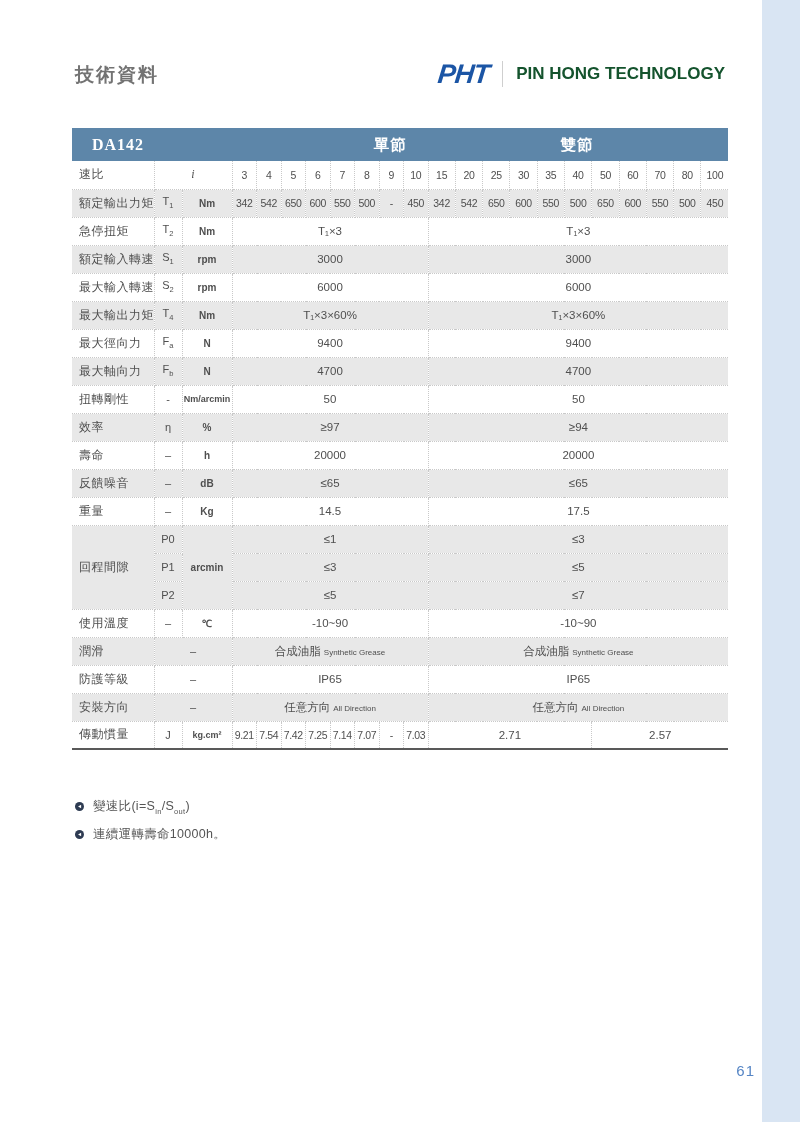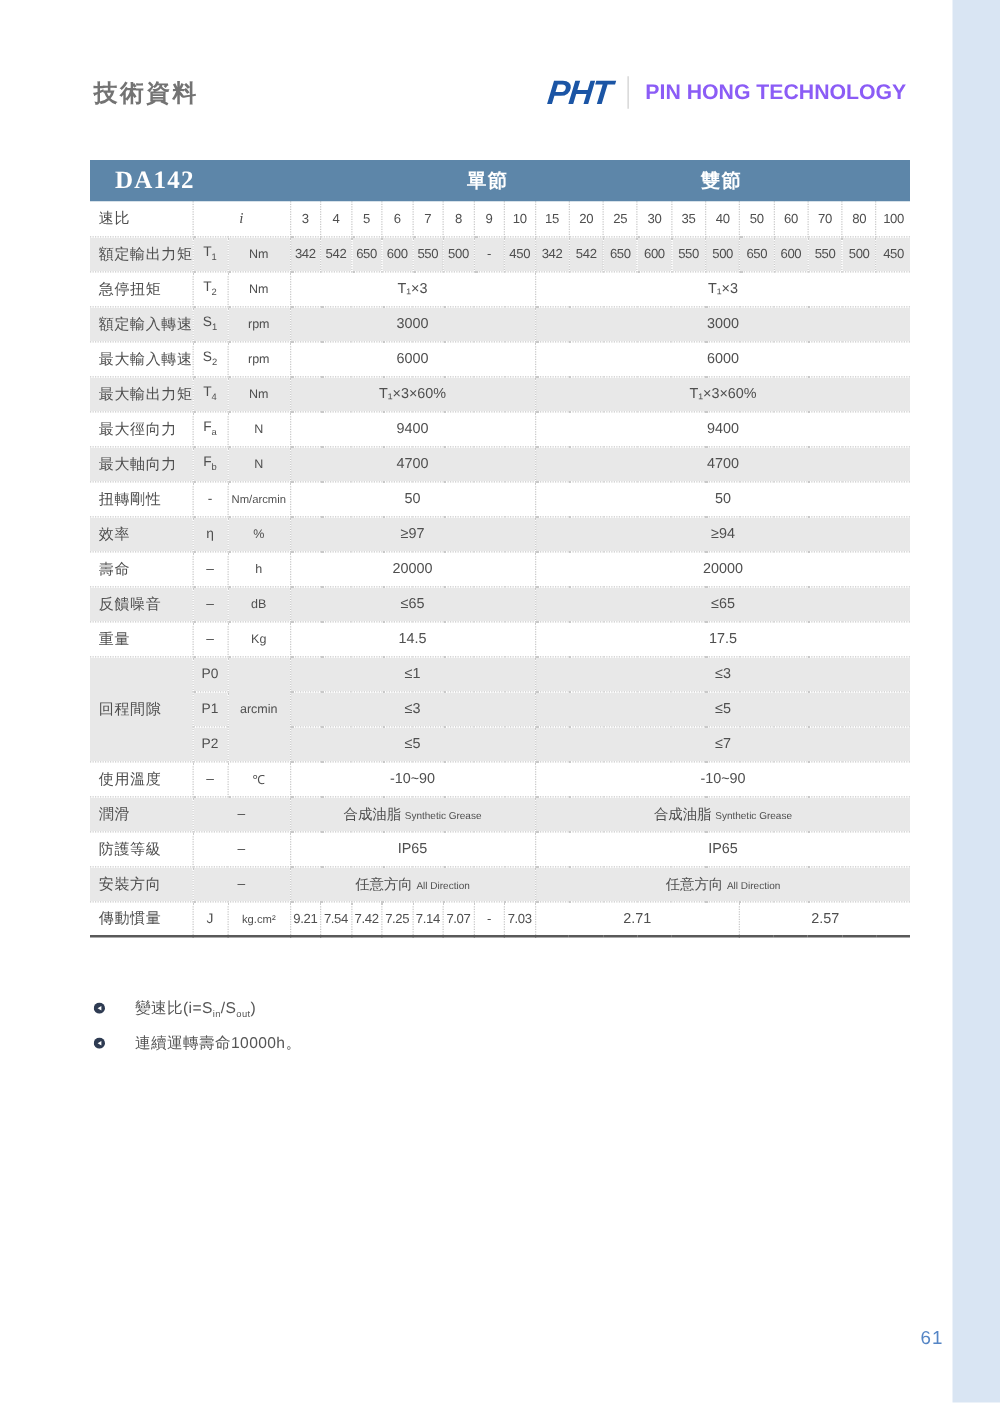--- a/index.html
+++ b/index.html
@@ -10,52 +10,52 @@
   }
   .side-strip { position:absolute; top:0; right:0; width:38px; height:1122px; background:#d9e5f3; }
 
   
   .doc-title { position:absolute; left:75px; top:62px; font-size:19px; font-weight:700;
     letter-spacing:2px; color:#737373; }
   .brand { position:absolute; top:58px; right:75px; display:flex; align-items:center; gap:13px; height:32px; }
   .brand-logo { color:#1b55a5; font-size:27px; font-weight:900; font-style:italic;
     letter-spacing:-1px; line-height:1; transform:skewX(-6deg); }
   .brand-divider { width:1px; height:26px; background:#cfcfcf; }
-  .brand-name { color:#8b5cf6; font-size:17px; font-weight:700; letter-spacing:0; }
+  .brand-name { color:#14532d; font-size:17px; font-weight:700; letter-spacing:0; }
 
   
   .table-wrap { position:absolute; left:72px; top:128px; width:656px; }
   .tbl-header { position:relative; height:33px; background:#5d86a9; color:#ffffff;
     font-family:"Liberation Serif", serif; font-weight:700; font-size:15.5px; letter-spacing:1px; }
   .tbl-header span { position:absolute; top:50%; transform:translateY(-50%); white-space:nowrap; }
-  .hdr-model { left:20px; font-size:20px;text-align:right; }
+  .hdr-model { left:20px; font-size:16px;text-align:right; }
   .hdr-single { left:48.5%; transform:translate(-50%,-50%) !important; }
   .hdr-double { left:77%;   transform:translate(-50%,-50%) !important; }
 
   table.spec-table { width:656px; border-collapse:collapse; table-layout:fixed;
     border-bottom:2px solid #595959; font-size:11.5px; color:#4f4f4f; }
   .spec-table td { border:1px dotted #c9c9c9; height:28px; text-align:center;
     padding:0 1px; overflow:hidden; white-space:nowrap; }
   .spec-table tr td:first-child { border-left:none; }
   .spec-table tr td:last-child  { border-right:none; }
   .spec-table tr:first-child td { border-top:none; }
   .spec-table tr.g td { background:#e8e8e8; }
   td.lbl { text-align:left; padding-left:7px; font-size:12px; letter-spacing:0.5px; }
   td.sym { font-size:11px; }
   td.sym .sub, .subscript { font-size:7.5px; vertical-align:sub; }
-  td.unit { font-size:10px; }
+  td.unit { font-size:10px;font-weight:bold; }
   td.unit-small { font-size:9px; }
   td.num { font-size:10.5px; letter-spacing:-0.3px; }
   td.ratio-i { font-style:italic; font-family:"Liberation Serif", serif; font-size:12px; }
   .cell-note { font-size:8px; margin-left:3px; }
 
   
   .notes { position:absolute; left:75px; top:788px; width:560px; }
   .notes-heading { font-size:13px; letter-spacing:1px; color:#4a4a4a; margin-bottom:6px; }
-  .note-item { display:flex; align-items:center; gap:24px; margin-top:10px;
+  .note-item { display:flex; align-items:center; gap:9px; margin-top:10px;
     font-size:12.5px; color:#555555; letter-spacing:0.3px; }
   .bullet { flex:0 0 auto; width:9px; height:9px; }
 
   .page-number { position:absolute; top:1062px; right:45px; font-size:15px;
     color:#5585c5; letter-spacing:1px;text-align:center; }
 </style>
 </head>
 <body>
 
 <div class="side-strip"></div>

